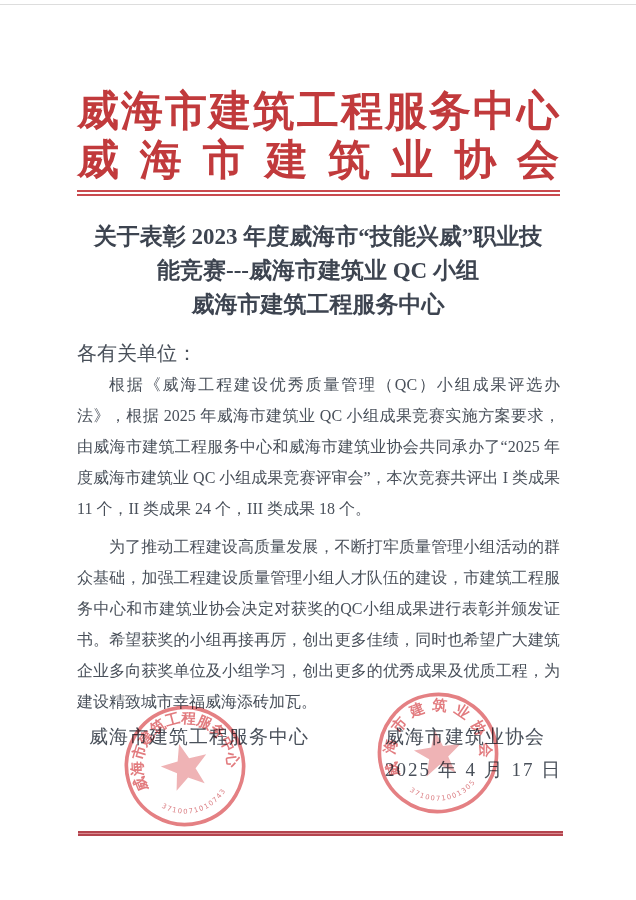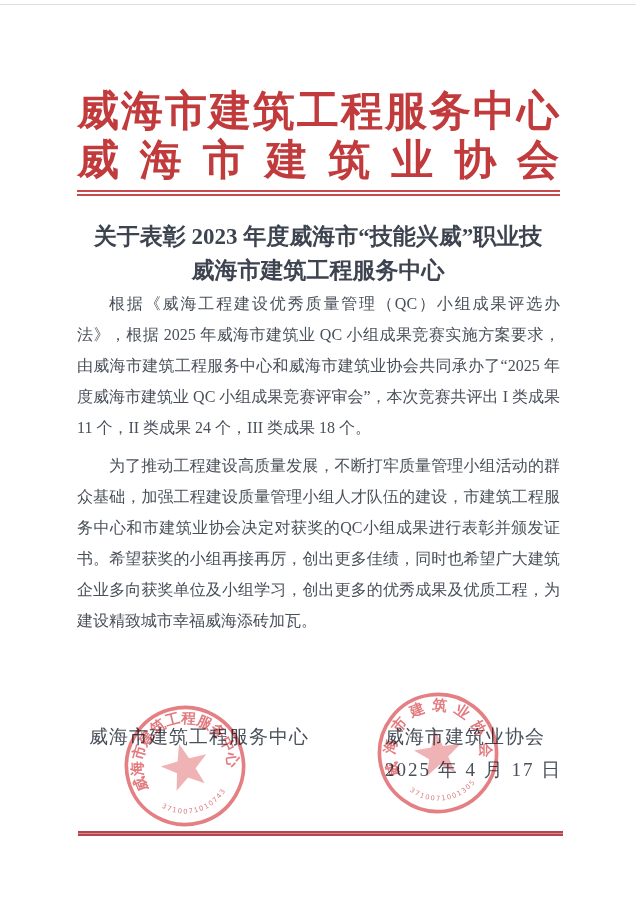--- a/index.html
+++ b/index.html
@@ -96,23 +96,25 @@
 
   <div class="masthead">
     <div class="masthead-line l1">威海市建筑工程服务中心</div>
     <div class="masthead-line l2">威海市建筑业协会</div>
   </div>
 
   <div class="rule-double"></div>
 
   <div class="doc-title">
     <div>关于表彰 2023 年度威海市“技能兴威”职业技</div>
+    <div>能竞赛---威海市建筑业 QC 小组</div>
     <div>威海市建筑工程服务中心</div>
   </div>
 
+  <div class="salutation">各有关单位：</div>
 
   <p class="para">根据《威海工程建设优秀质量管理（QC）小组成果评选办法》，根据 2025 年威海市建筑业 QC 小组成果竞赛实施方案要求，由威海市建筑工程服务中心和威海市建筑业协会共同承办了“2025 年度威海市建筑业 QC 小组成果竞赛评审会”，本次竞赛共评出 I 类成果 11 个，II 类成果 24 个，III 类成果 18 个。</p>
   <p class="para">为了推动工程建设高质量发展，不断打牢质量管理小组活动的群众基础，加强工程建设质量管理小组人才队伍的建设，市建筑工程服务中心和市建筑业协会决定对获奖的QC小组成果进行表彰并颁发证书。希望获奖的小组再接再厉，创出更多佳绩，同时也希望广大建筑企业多向获奖单位及小组学习，创出更多的优秀成果及优质工程，为建设精致城市幸福威海添砖加瓦。</p>
 
   <div class="sig sig-left">威海市建筑工程服务中心</div>
   <div class="sig sig-right">威海市建筑业协会</div>
   <div class="sig sig-date">2025 年 4 月 17 日</div>
 
   <svg class="stamp stamp-left" viewBox="0 0 140 140">
     <defs>

